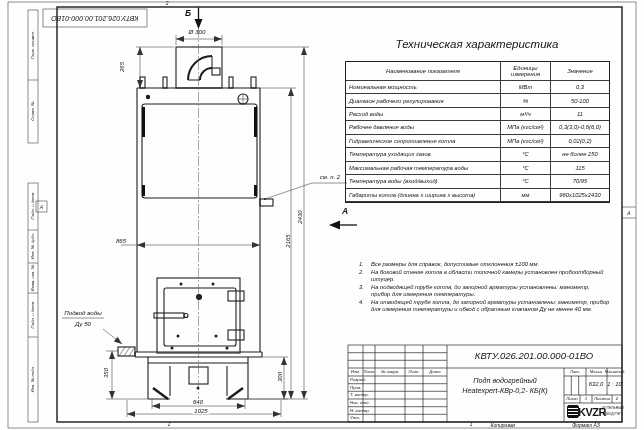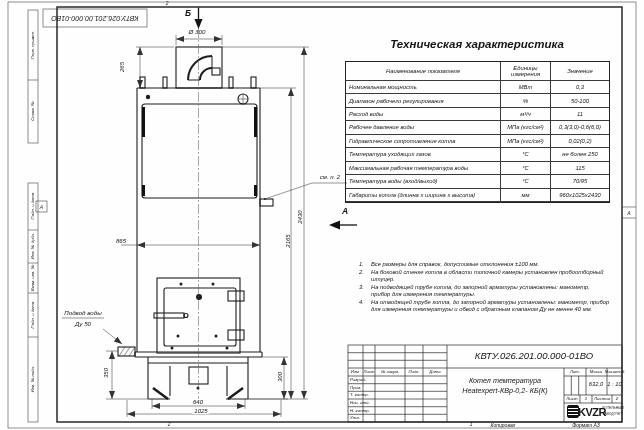--- a/index.html
+++ b/index.html
@@ -133,21 +133,21 @@
   </g>
 
   <g>
     <line x1="340" y1="225" x2="357" y2="225" stroke="#111" stroke-width="1.3"></line>
     <polygon points="340,220.5 340,229.5 329,225" fill="#111"></polygon>
     <line x1="198.5" y1="7.5" x2="198.5" y2="21" stroke="#111" stroke-width="1.3"></line>
     <polygon points="194.5,19 202.5,19 198.5,29" fill="#111"></polygon>
   </g>
 </svg>
 
-<div class="t c" style="left:477px;top:45px;font-size:11.5px;font-weight:bold;">Техническая характеристика</div>
+<div class="t c" style="left:477px;top:45px;font-size:11.5px;">Техническая характеристика</div>
 <div id="spec">
   <div class="cell" style="white-space:normal;">Наименование показателя</div>
   <div class="cell" style="white-space:normal;padding:0 4px;">Единицы измерения</div>
   <div class="cell" style="white-space:normal;">Значение</div>
   <div class="cell name">Номинальная мощность</div>
   <div class="cell">МВт</div>
   <div class="cell">0,3</div>
   <div class="cell name">Диапазон рабочего регулирования</div>
   <div class="cell">%</div>
   <div class="cell">50-100</div>
@@ -221,21 +221,21 @@
 
 <div class="t c" style="left:167px;top:4px;font-size:4.8px;">2</div>
 <div class="t c" style="left:41.5px;top:206.5px;font-size:5px;">А</div>
 <div class="t c" style="left:629px;top:212.5px;font-size:5px;">А</div>
 <div class="t c" style="left:169px;top:425px;font-size:4.8px;">2</div>
 <div class="t c" style="left:471px;top:425px;font-size:4.8px;">1</div>
 <div class="t c" style="left:503px;top:425px;font-size:5px;">Копировал</div>
 <div class="t c" style="left:586px;top:425px;font-size:5px;">Формат А3</div>
 
 <div class="t c" style="left:534px;top:356px;font-size:9.5px;">КВТУ.026.201.00.000-01ВО</div>
-<div class="t c" style="left:505px;top:381px;font-size:7.2px;">Котел температура</div>
+<div class="t c" style="left:505px;top:381px;font-size:7.2px;">Подп водогрейный</div>
 <div class="t c" style="left:505px;top:391px;font-size:7.2px;">Heatexpert-КВр-0,2- КБ(К)</div>
 <div class="t c" style="left:355px;top:372px;font-size:4.2px;">Изм</div>
 <div class="t c" style="left:369px;top:372px;font-size:4.2px;">Лист</div>
 <div class="t c" style="left:390px;top:372px;font-size:4.2px;">№ докум.</div>
 <div class="t c" style="left:414px;top:372px;font-size:4.2px;">Подп.</div>
 <div class="t c" style="left:435px;top:372px;font-size:4.2px;">Дата</div>
 <div class="t l" style="left:350px;top:380px;font-size:4.4px;">Разраб.</div>
 <div class="t l" style="left:350px;top:387.5px;font-size:4.4px;">Пров.</div>
 <div class="t l" style="left:350px;top:395.2px;font-size:4.4px;">Т. контр.</div>
 <div class="t l" style="left:350px;top:402.8px;font-size:4.4px;">Нач. отд.</div>

